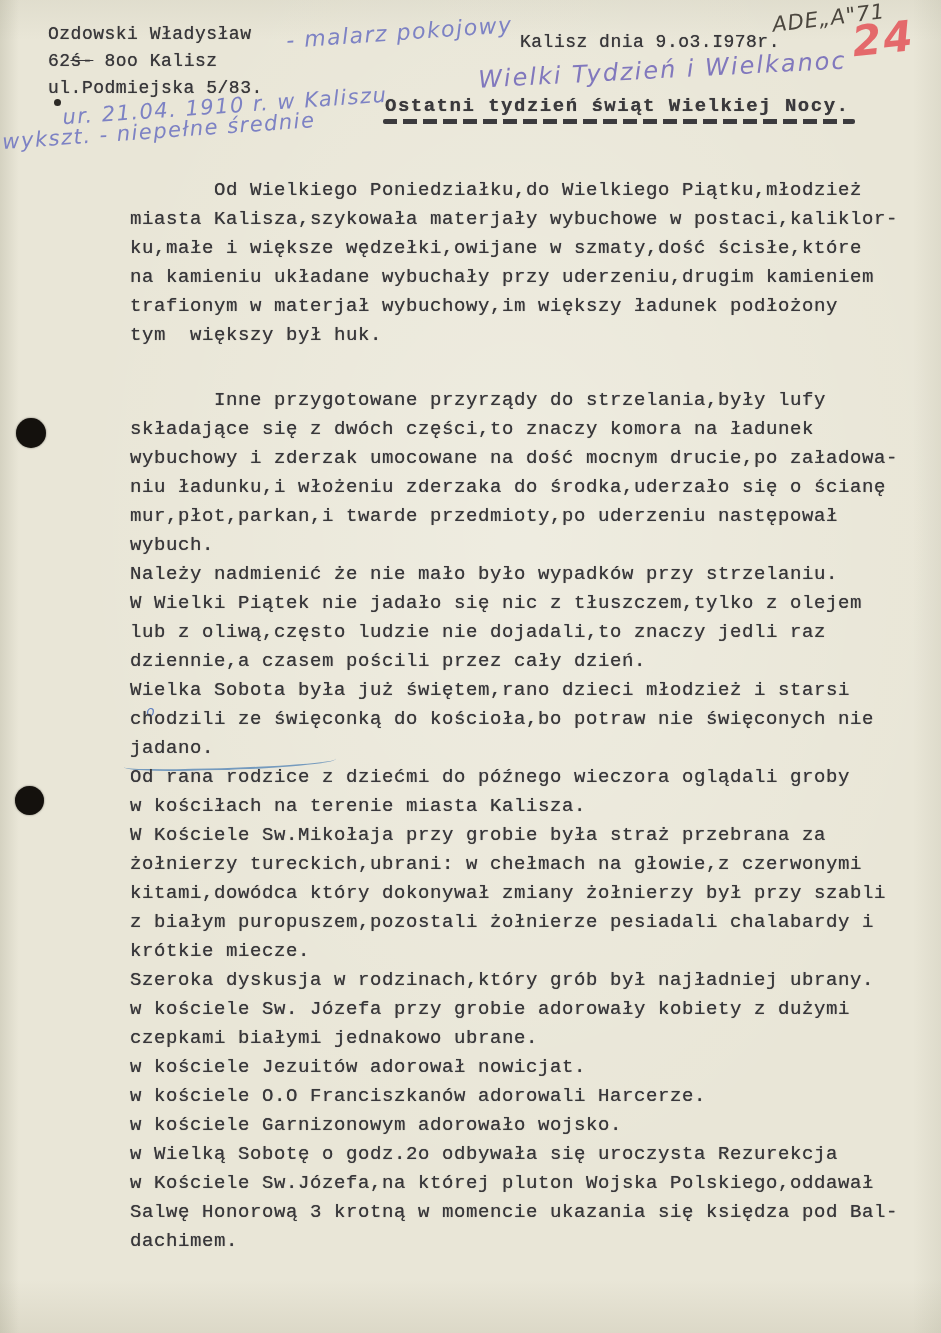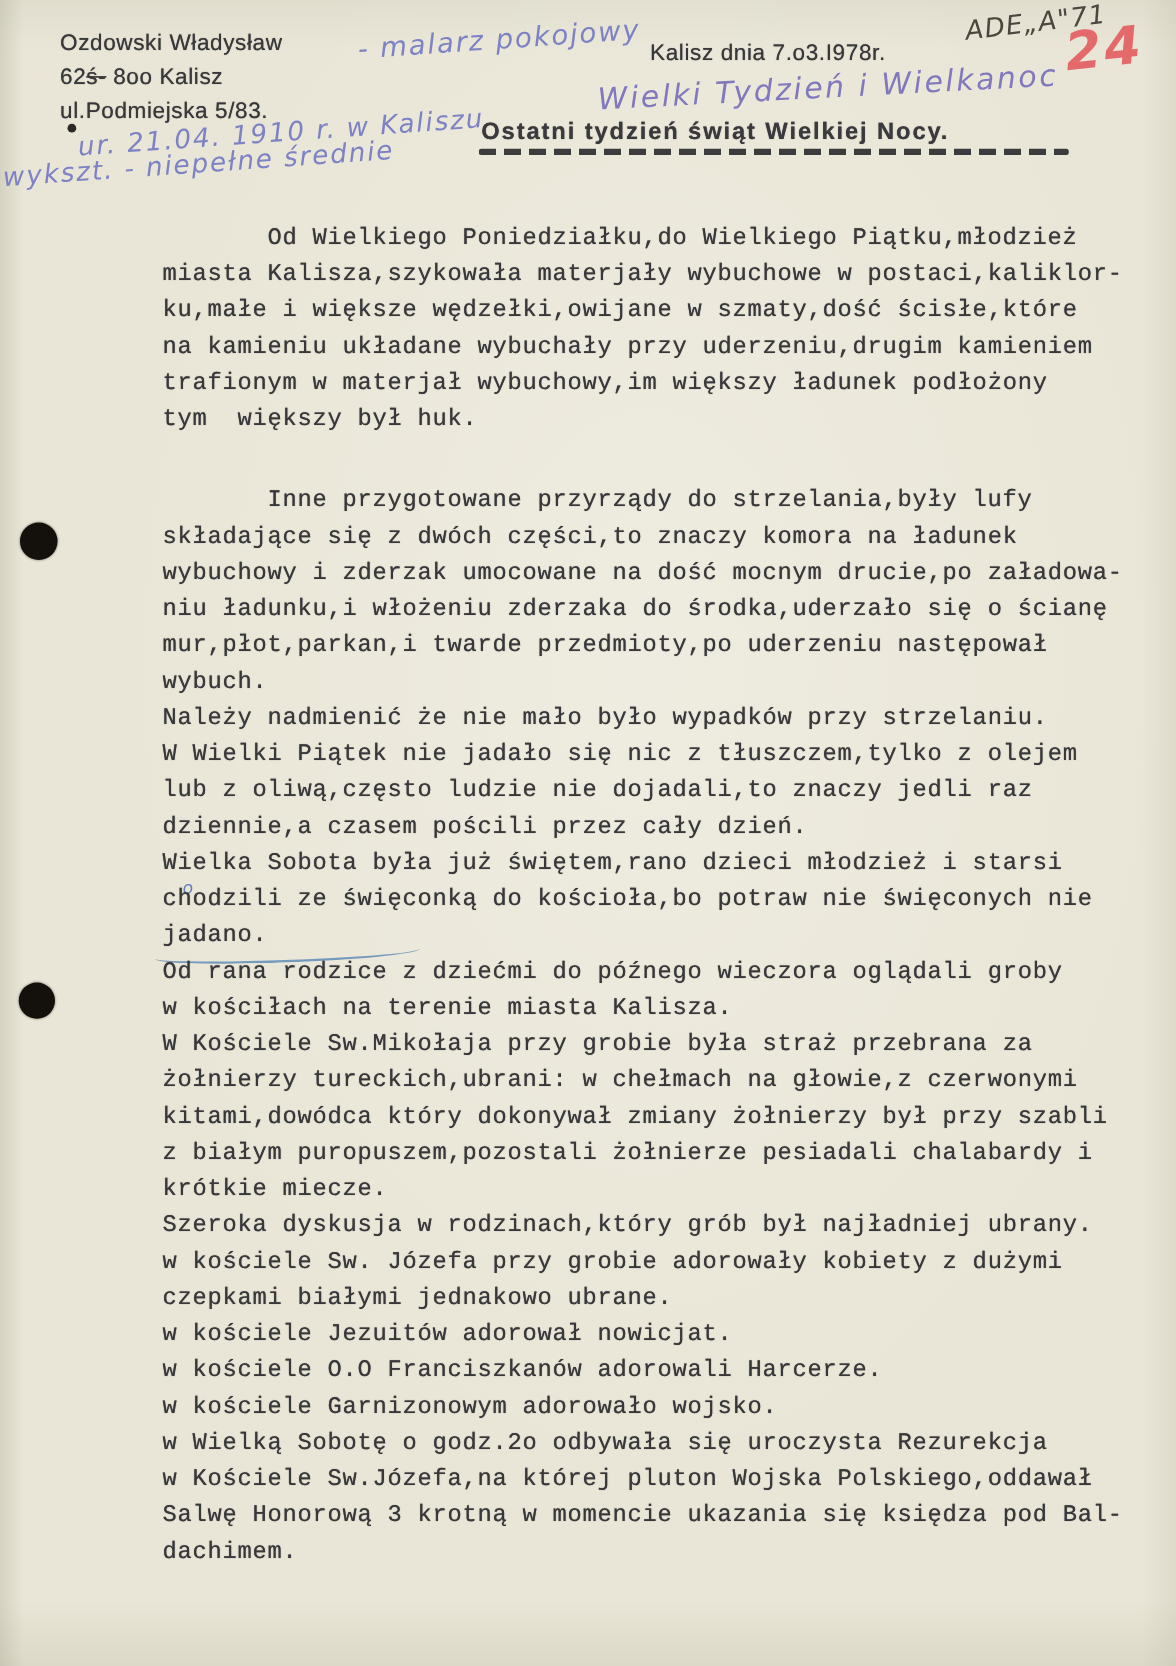--- a/index.html
+++ b/index.html
@@ -11,21 +11,21 @@
     background-color: #e9e6d7;
     background-image:
       radial-gradient(ellipse at 55% 40%, rgba(255,255,252,0.25) 0%, rgba(255,255,252,0) 60%),
       linear-gradient(90deg, rgba(120,120,95,0.18) 0%, rgba(120,120,95,0) 2%, rgba(120,120,95,0) 97%, rgba(120,120,95,0.10) 100%),
       linear-gradient(180deg, rgba(120,120,95,0.08) 0%, rgba(120,120,95,0) 3%, rgba(120,120,95,0) 96%, rgba(140,135,105,0.14) 100%);
     font-family: "Liberation Mono", monospace;
   }
   .typed {
     position: absolute;
     color: #38373a;
-    font-family: Liberation Sans, sans-serif;
+    font-family: Liberation Mono, monospace;
     font-size: 18px;
     letter-spacing: 0.5px;
     white-space: pre;
     text-shadow: 0 0 0.7px rgba(45,44,48,0.8);
   }
   .name    { left: 48px;  top: 24px; }
   .postal  { left: 48px;  top: 51px; text-align: center; }
   .address { left: 48px;  top: 78px; }
   .struck  { text-decoration: line-through; }
   .place-date { left: 520px; top: 32px; }
@@ -99,21 +99,21 @@
 
 <div class="page">
 
   <div class="hole hole-1"></div>
   <div class="hole hole-2"></div>
   <div class="bullet"></div>
 
   <div class="typed name">Ozdowski Władysław</div>
   <div class="typed postal"><span>62</span><span class="struck">ś-</span><span> 8oo Kalisz</span></div>
   <div class="typed address">ul.Podmiejska 5/83.</div>
-  <div class="typed place-date">Kalisz dnia 7.o3.I978r.</div>
+  <div class="typed place-date">Kalisz dnia 9.o3.I978r.</div>
   <div class="typed doc-title">Ostatni tydzień świąt Wielkiej Nocy.</div>
   <div class="title-rule"></div>
 
   <div class="hw profession">- malarz pokojowy</div>
   <div class="hw holiday">Wielki Tydzień i Wielkanoc</div>
   <div class="hw birth">ur. 21.04. 1910 r. w Kaliszu</div>
   <div class="hw education">wykszt. - niepełne średnie</div>
   <div class="hw archive">ADE„A"71</div>
   <div class="hw pagenum">24</div>
   <div class="hw corr">o</div>

